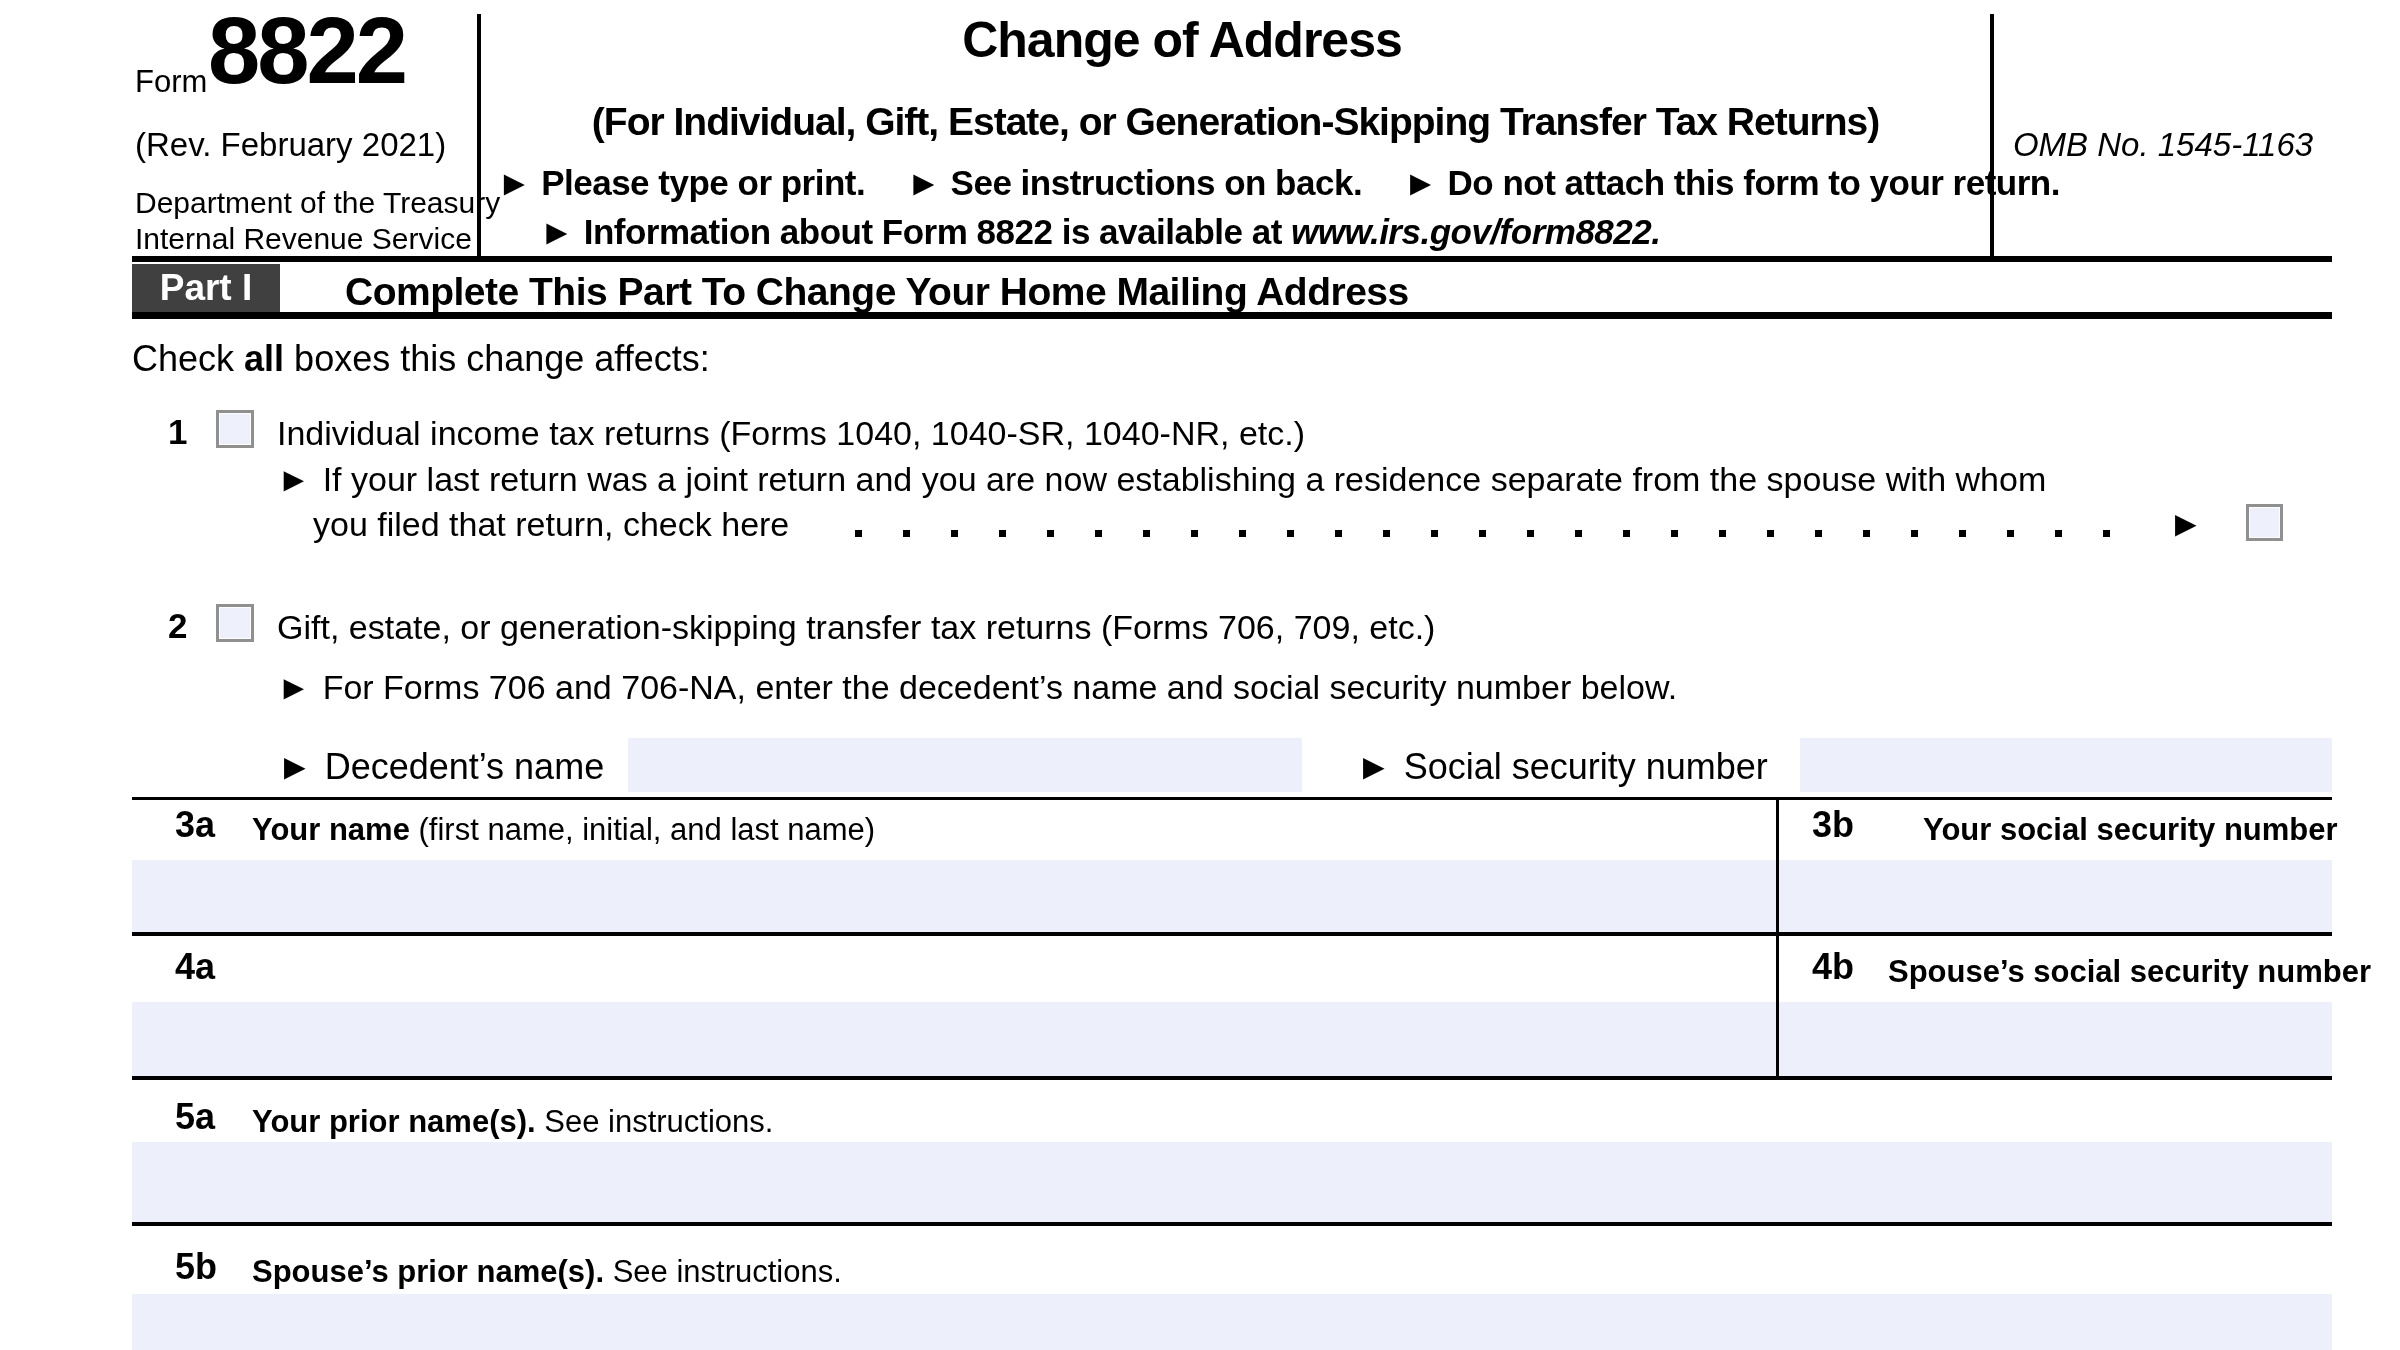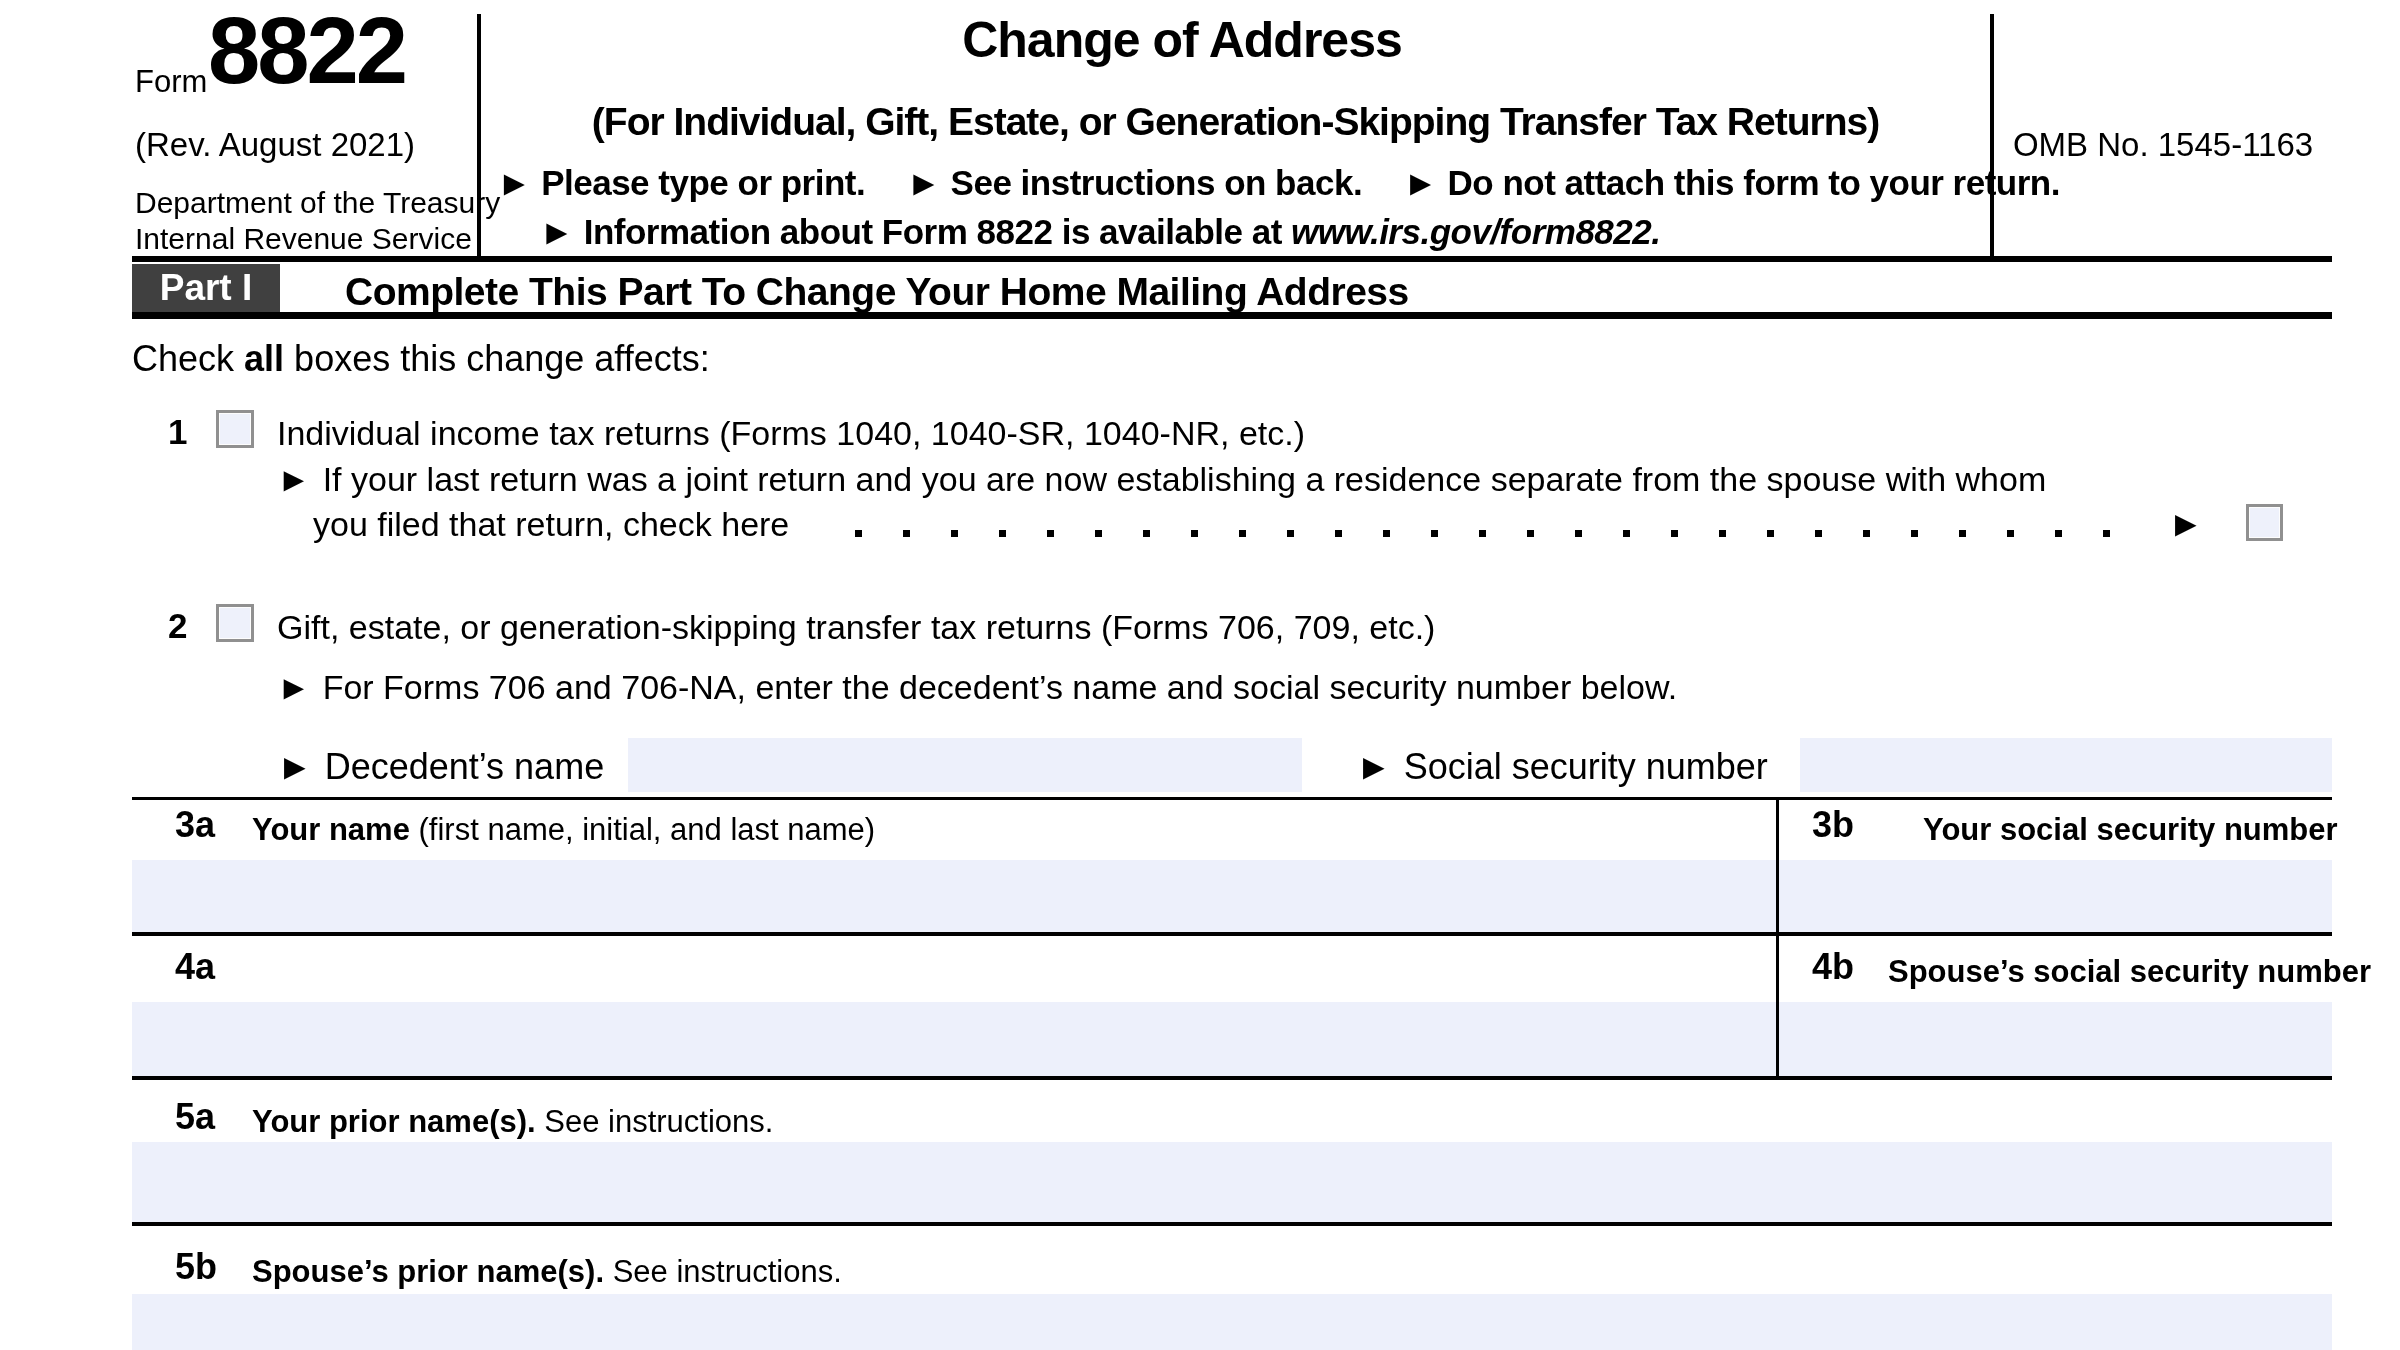--- a/index.html
+++ b/index.html
@@ -31,21 +31,21 @@
   }
   .gap-seg{margin:0 16px;}
 </style>
 </head>
 <body>
 
 <div class="page">
 
   <div class="t" style="left:135px;top:64px;font-size:31px;">Form</div>
   <div class="t b" style="left:208px;top:4px;font-size:94px;letter-spacing:-3px;line-height:1;">8822</div>
-  <div class="t" style="left:135px;top:126px;font-size:33px;">(Rev. August 2021)</div>
+  <div class="t" style="left:135px;top:126px;font-size:33px;">(Rev. February 2021)</div>
   <div class="t" style="left:135px;top:186px;font-size:30px;">Department of the Treasury</div>
   <div class="t" style="left:135px;top:222px;font-size:30px;">Internal Revenue Service</div>
 
   <div class="vl" style="left:477px;top:14px;width:4px;height:244px;"></div>
 
   <div class="t b center" style="left:481px;top:12px;width:1402px;font-size:50px;letter-spacing:-1px;">Change of Address</div>
   <div class="t b center" style="left:481px;top:100px;width:1509px;font-size:39px;letter-spacing:-1px;">(For Individual, Gift, Estate, or Generation-Skipping Transfer Tax Returns)</div>
 
   <div class="t b center" style="left:481px;top:163px;width:1509px;font-size:35px;letter-spacing:-0.5px;">
     <span class="gap-seg"><span class="arrow-sm">►</span><span>Please type or print.</span></span>
@@ -53,21 +53,21 @@
     <span class="gap-seg"><span class="arrow-sm">►</span><span>Do not attach this form to your return.</span></span>
   </div>
 
   <div class="t b center" style="left:481px;top:212px;width:1238px;font-size:35px;letter-spacing:-0.5px;">
     <span class="arrow-sm">►</span><span>Information about Form 8822 is available at</span>
     <span class="i">www.irs.gov/form8822.</span>
   </div>
 
   <div class="vl" style="left:1990px;top:14px;width:4px;height:244px;"></div>
 
-  <div class="t center" style="left:1994px;top:126px;width:338px;font-size:33px;">OMB No. 1545-1163</div>
+  <div class="t center" style="left:1994px;top:126px;width:338px;font-size:33px;font-style:italic;">OMB No. 1545-1163</div>
 
   <div class="hl" style="left:132px;top:256px;width:2200px;height:6px;"></div>
 
   <div class="partlabel" style="left:132px;top:264px;width:148px;height:48px;font-size:37px;line-height:48px;">Part I</div>
   <div class="t b" style="left:345px;top:270px;font-size:39px;letter-spacing:-0.5px;">Complete This Part To Change Your Home Mailing Address</div>
   <div class="hl" style="left:132px;top:312px;width:2200px;height:7px;"></div>
 
   <div class="t" style="left:132px;top:338px;font-size:36px;">
     <span>Check</span>
     <span class="b">all</span>

